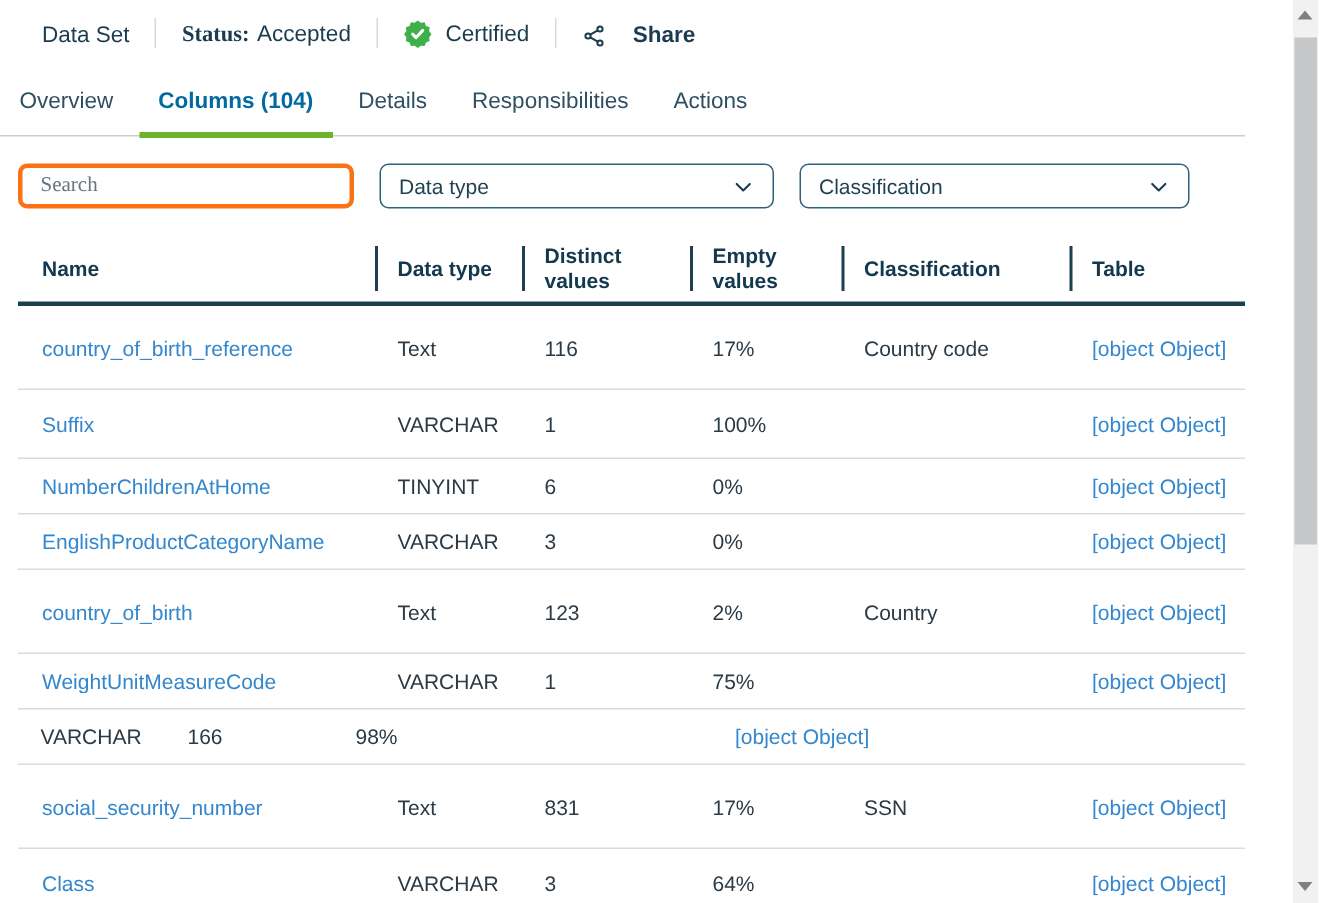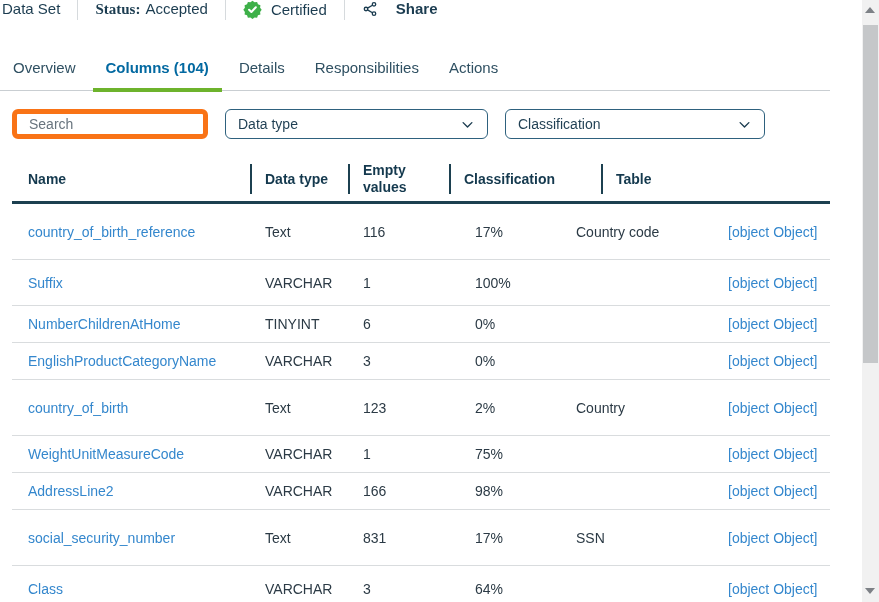--- a/index.html
+++ b/index.html
@@ -2,38 +2,38 @@
 <html><head>
 <meta charset="utf-8">
 <style>
   html,body{margin:0;padding:0;}
   body{
     width:879px;height:602px;overflow:hidden;position:relative;
     background:#ffffff;color:#1b3c50;
     font-family:"Liberation Sans",sans-serif;
   }
   
-  .topbar{display:flex;align-items:flex-start;height:32px;padding-left:2px;gap:17px;font-size:15px;}
+  .topbar{display:flex;align-items:flex-end;height:32px;padding-left:28px;gap:17px;font-size:15px;}
   .vdiv{width:1px;height:20px;background:#d6dadd;flex:0 0 auto;}
   .tb-status .lbl{font-weight:700;margin-right:5px;font-family:Liberation Serif, serif;}
   .tb-cert{display:flex;align-items:center;gap:9px;}
   .tb-share{display:flex;align-items:center;gap:18px;font-weight:700;background:none;border:none;padding:0;
     font-family:inherit;font-size:15px;color:#1b3c50;cursor:pointer;}
   .icon{display:inline-flex;align-items:center;}
   
   .tabs{display:flex;align-items:stretch;margin-top:13px;height:46px;padding-left:0;gap:4px;
     width:830px;box-sizing:border-box;border-bottom:1px solid #c9ced2;}
   .tab{position:relative;display:flex;align-items:center;padding:0 13px;background:none;border:none;
     font-family:inherit;font-size:15px;color:#2f5062;cursor:pointer;}
   .tab[data-active="true"]{font-weight:700;color:#0369a1;}
   .tab[data-active="true"]::after{content:"";position:absolute;left:0;right:0;bottom:-2px;height:4px;background:#6db32c;}
   
   .filters{display:flex;margin:18px 0 0 12px;gap:17px;font-size:14px;}
-  .search{width:196px;height:30px;box-sizing:border-box;border:5px solid #f97316;border-radius:6px;
-    padding:0 12px;font-family:Liberation Sans, sans-serif;font-size:14px;color:#1b3c50;outline:none;}
+  .search{width:224px;height:30px;box-sizing:border-box;border:3px solid #f97316;border-radius:6px;
+    padding:0 12px;font-family:Liberation Serif, serif;font-size:14px;color:#1b3c50;outline:none;}
   .search::placeholder{color:#68747e;}
   .dropdown{height:30px;box-sizing:border-box;border:1px solid #2e617e;border-radius:6px;
     display:flex;align-items:center;justify-content:space-between;padding:0 12px;cursor:pointer;color:#1f3f53;background:#fff;}
   .dd-datatype{width:263px;}
   .dd-class{width:260px;}
   
   .table{margin-left:12px;width:818px;}
   .thead{display:flex;margin-top:18px;height:44px;border-bottom:3px solid #1c4050;}
   .th{display:flex;align-items:center;box-sizing:border-box;padding-left:15px;position:relative;
     font-weight:700;font-size:14px;line-height:17px;color:#14394e;}
@@ -131,20 +131,21 @@
           <polyline points="5 9 12 16 19 9"></polyline>
         </svg>
     </span>
   </div>
 </div>
 
 <div class="table">
   <div class="thead">
     <div class="th c-name">Name</div>
     <div class="th c-type">Data type</div>
+    <div class="th c-distinct">Distinct values</div>
     <div class="th c-empty">Empty values</div>
     <div class="th c-class">Classification</div>
     <div class="th c-table">Table</div>
   </div>
   <div class="tbody">
 
       <div class="trow" data-size="tall">
         <div class="td c-name"><a class="link">country_of_birth_reference</a></div>
         <div class="td c-type">Text</div>
         <div class="td c-distinct">116</div>
@@ -192,21 +193,20 @@
       <div class="trow" data-size="normal">
         <div class="td c-name"><a class="link">WeightUnitMeasureCode</a></div>
         <div class="td c-type">VARCHAR</div>
         <div class="td c-distinct">1</div>
         <div class="td c-empty">75%</div>
         <div class="td c-class"></div>
         <div class="td c-table"><a class="link">[object Object]</a></div>
       </div>
 
       <div class="trow" data-size="normal">
-        <div class="td c-name"><a class="link">AddressLine2</a></div>
         <div class="td c-type">VARCHAR</div>
         <div class="td c-distinct">166</div>
         <div class="td c-empty">98%</div>
         <div class="td c-class"></div>
         <div class="td c-table"><a class="link">[object Object]</a></div>
       </div>
 
       <div class="trow" data-size="tall">
         <div class="td c-name"><a class="link">social_security_number</a></div>
         <div class="td c-type">Text</div>

